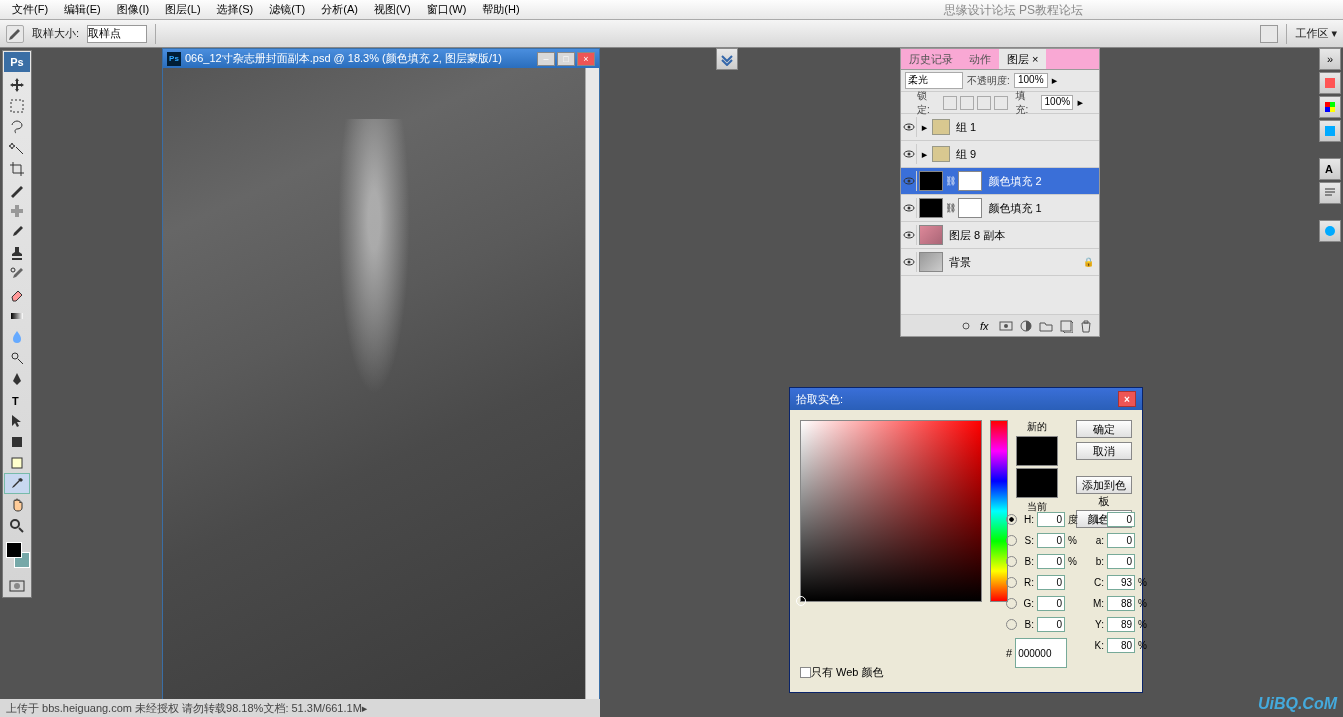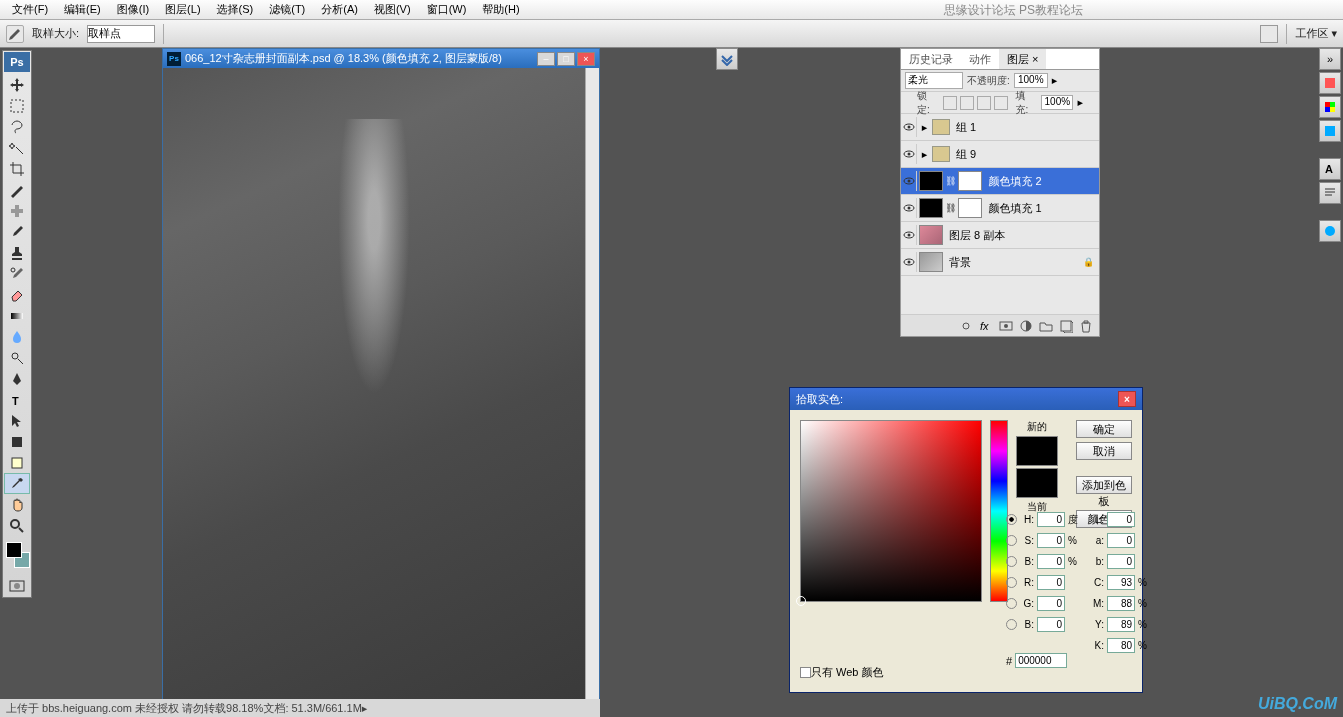--- a/index.html
+++ b/index.html
@@ -2,21 +2,21 @@
 <html><head>
 <meta charset="utf-8">
 <style>
 *{margin:0;padding:0;box-sizing:border-box;font-family:"Microsoft YaHei","SimSun",sans-serif;font-size:11px;-webkit-user-select:none;user-select:none}
 body{background:#535353;width:1343px;height:717px;overflow:hidden;position:relative}
 .menubar{background:linear-gradient(#fdfdfd,#e8e8e8);height:20px;display:flex;align-items:center;padding:0 4px;border-bottom:1px solid #aaa}
 .menu-item{padding:0 8px;cursor:default}
 .optbar{background:linear-gradient(#f5f5f5,#d8d8d8);height:28px;display:flex;align-items:center;padding:0 6px;border-bottom:1px solid #888;gap:8px}
 .opt-tool-icn{width:18px;height:18px;background:#e8e8e8;border:1px solid #aaa;border-radius:2px}
 .opt-lbl{font-size:11px;color:#222}
-.opt-drop{width:68px;height:18px;background:#fff;border:1px solid #999}
+.opt-drop{width:60px;height:18px;background:#fff;border:1px solid #999}
 .opt-sep{width:1px;height:20px;background:#aaa}
 .opt-icn{width:18px;height:18px;border:1px solid #999;background:#e8e8e8}
 .workspace{position:absolute;top:48px;left:0;right:0;bottom:0}
 .toolbox{position:absolute;left:2px;top:2px;width:30px;background:linear-gradient(#e8e8e8,#d4d4d4);border:1px solid #777;display:flex;flex-direction:column;padding:1px}
 .tool-ps{height:20px;background:#3a6ea5;color:#fff;display:flex;align-items:center;justify-content:center;font-weight:bold;margin-bottom:2px}
 .tool{height:21px;display:flex;align-items:center;justify-content:center;border:1px solid transparent}
 .tool.active{background:#c8d8f0;border:1px solid #7ba}
 .tool svg{width:16px;height:16px}
 .fg-bg{height:34px;position:relative;margin-top:4px}
 .fg-sq{position:absolute;width:16px;height:16px;background:#000;border:1px solid #fff;left:2px;top:2px}
@@ -29,21 +29,21 @@
 .doc-btns{display:flex;gap:2px}
 .doc-btn{width:18px;height:14px;background:#d8d8d8;border:1px solid #888;display:flex;align-items:center;justify-content:center;font-size:9px}
 .doc-btn.close{background:#e55}
 .doc-img{position:absolute;top:19px;left:0;right:14px;bottom:14px;background:#6a6a6a;display:flex;align-items:center;justify-content:center;overflow:hidden}
 .photo{width:100%;height:100%;background:linear-gradient(155deg,#555 0%,#666 20%,#5a5a5a 40%,#4a4a4a 60%,#3a3a3a 100%);position:relative}
 .photo::after{content:'';position:absolute;top:8%;left:30%;width:40%;height:80%;background:radial-gradient(ellipse at 50% 20%,#ddd 5%,#aaa 15%,transparent 30%);opacity:.6}
 .scrollv{position:absolute;top:19px;right:0;width:14px;bottom:14px;background:#e8e8e8;border-left:1px solid #aaa}
 .scrollh{position:absolute;bottom:0;left:0;right:14px;height:14px;background:#e8e8e8;border-top:1px solid #aaa}
 .dock-icon{position:absolute;left:716px;top:0;width:22px;height:22px;background:linear-gradient(#e8e8e8,#ccc);border:1px solid #888;display:flex;align-items:center;justify-content:center}
 .panels{position:absolute;right:243px;top:0;width:200px}
-.panel-tabs{height:22px;background:#ffffff;display:flex;border:1px solid #999}
+.panel-tabs{height:22px;background:#f9a8d4;display:flex;border:1px solid #999}
 .panel-tab{padding:0 8px;display:flex;align-items:center;font-size:11px;color:#555}
 .panel-tab.active{background:#e8e8e8;color:#000}
 .panel-body{background:#e8e8e8;border:1px solid #999;border-top:none}
 .panel-opts{height:22px;display:flex;align-items:center;padding:0 4px;gap:4px;border-bottom:1px solid #ccc}
 .panel-opts2{height:22px;display:flex;align-items:center;padding:0 16px;gap:4px;border-bottom:1px solid #ccc}
 .blend-sel{width:58px;height:17px;border:1px solid #aaa;background:#fff;font-size:10px;padding:0 2px}
 .pct-lbl{font-size:10px;color:#444}
 .pct-val{width:34px;height:15px;border:1px solid #aaa;background:#fff;font-size:10px;text-align:center}
 .lock-row{display:flex;gap:3px}
 .lock-icn{width:14px;height:14px;border:1px solid #aaa}
@@ -78,21 +78,21 @@
 .pk-btn{width:56px;height:18px;background:linear-gradient(#fefefe,#e0e0e0);border:1px solid #888;font-size:11px;text-align:center;line-height:16px}
 .inputs-area{position:absolute;left:216px;top:100px;display:flex;gap:12px}
 .inp-col{display:flex;flex-direction:column;gap:2px}
 .inp-row{display:flex;align-items:center;gap:3px;height:19px}
 .inp-radio{width:11px;height:11px;border:1px solid #888;border-radius:50%}
 .inp-radio.sel{background:radial-gradient(#000 30%,transparent 40%)}
 .inp-lbl{width:14px;font-size:10px;text-align:right}
 .inp-val{width:28px;height:15px;border:1px solid #7a9;background:#fff;font-size:10px;text-align:right;padding:0 2px}
 .inp-unit{font-size:10px;width:10px}
 .hex-row{position:absolute;left:216px;bottom:24px;display:flex;align-items:center;gap:3px}
-.hex-inp{width:52px;height:15px;border:1px solid #7a9;background:#fff;font-size:10px;padding:0 2px}
+.hex-inp{width:52px;height:30px;border:1px solid #7a9;background:#fff;font-size:10px;padding:0 2px}
 .web-row{position:absolute;left:10px;bottom:12px;display:flex;align-items:center;}
 .web-chk{width:11px;height:11px;border:1px solid #888;background:#fff}
 .watermark-tr{position:absolute;top:2px;right:260px;font-size:12px;color:#888}
 .watermark-br{position:absolute;bottom:4px;right:6px;font-size:16px;color:#4ad;font-weight:bold;font-style:italic}
 .statusbar{position:absolute;bottom:0;left:0;height:18px;background:#d8d8d8;display:flex;align-items:center;padding:0 6px;font-size:10px;color:#444;width:600px}
 </style>
 </head>
 <body>
 
 <div class="menubar">
@@ -253,21 +253,21 @@
         <svg width="16" height="12" viewBox="0 0 16 12">
           <rect x="1" y="1" width="14" height="10" fill="none" stroke="#333"></rect>
           <circle cx="8" cy="6" r="3" fill="#888"></circle>
         </svg>
       </div>
   </div>
 
   <div class="doc-win">
     <div class="doc-title">
       <div class="doc-title-ps">Ps</div>
-      <span class="doc-title-txt">066_12寸杂志册封面副本.psd @ 18.3% (颜色填充 2, 图层蒙版/8)</span>
+      <span class="doc-title-txt">066_12寸杂志册封面副本.psd @ 18.3% (颜色填充 2, 图层蒙版/1)</span>
       <div class="doc-btns">
         <div class="doc-btn">–</div>
         <div class="doc-btn">□</div>
         <div class="doc-btn close">×</div>
       </div>
     </div>
     <div class="doc-img">
         <div class="photo"></div>
       </div>
     <div class="scrollv"></div>

